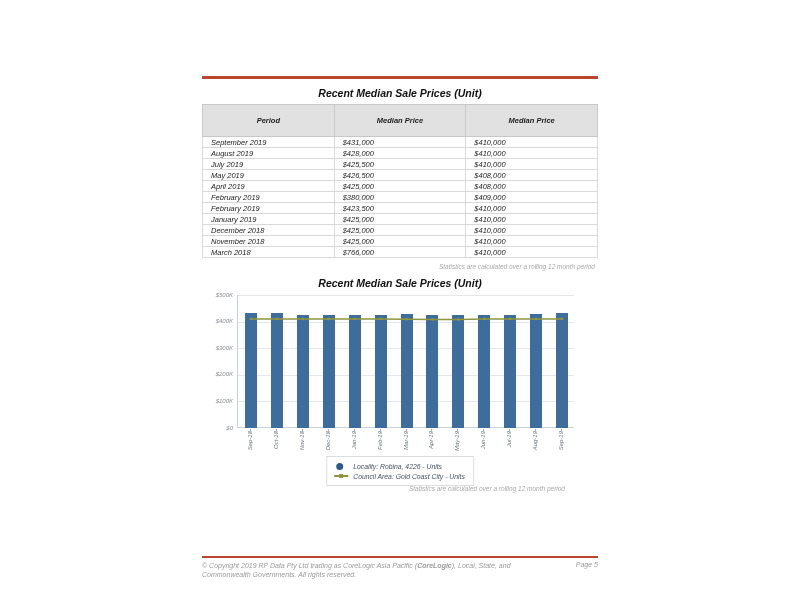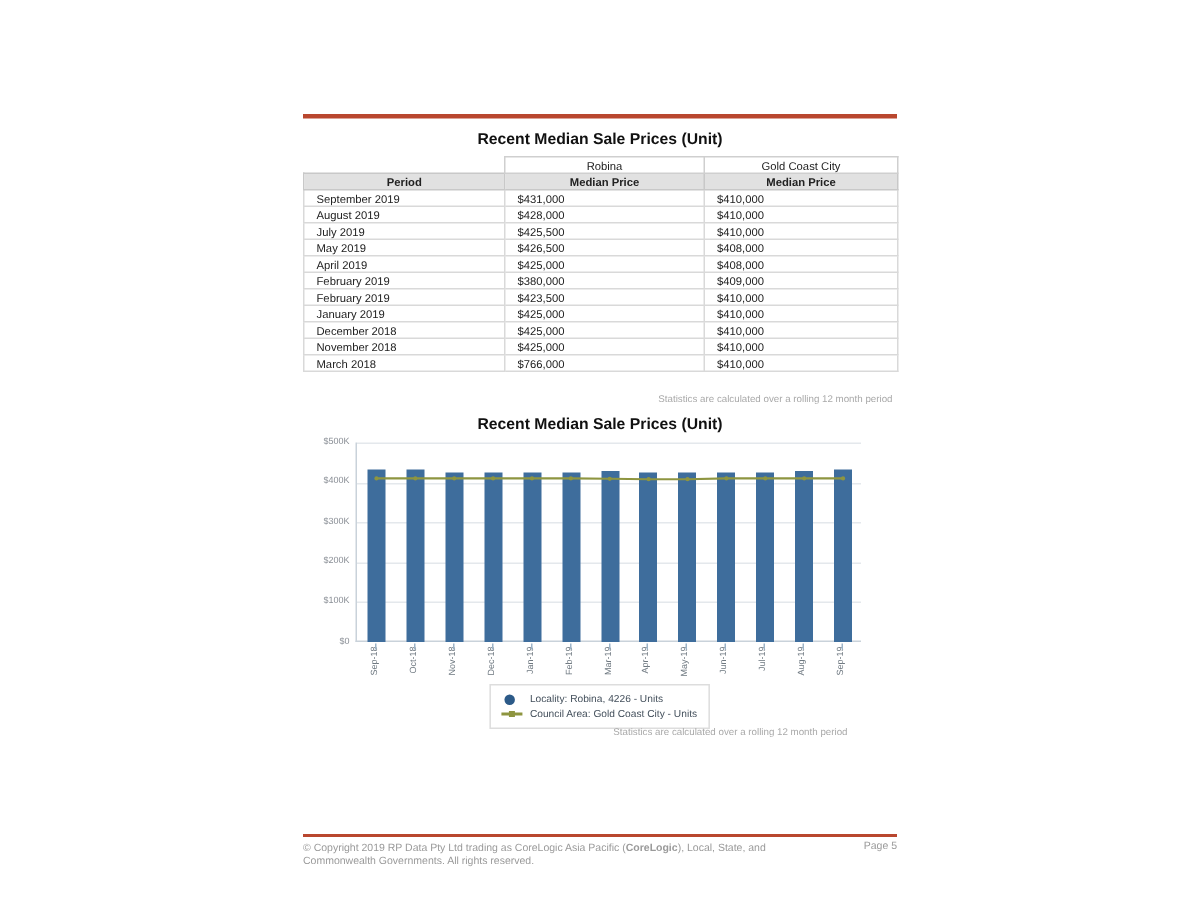--- a/index.html
+++ b/index.html
@@ -1,39 +1,39 @@
 <!DOCTYPE html>
 <html><head>
 <meta charset="utf-8">
 <style>
   * { margin: 0; padding: 0; box-sizing: border-box; }
   html, body { width: 800px; height: 600px; background: #ffffff; }
   body { font-family: "Liberation Sans", sans-serif; position: relative; overflow: hidden; }
 
-  .content { position: absolute; left: 202px; top: 0; width: 396px; height: 440px; }
+  .content { position: absolute; left: 202px; top: 0; width: 396px; height: 440px; font-style: italic; }
 
   .rule { position: absolute; left: 0; width: 396px; height: 3px; background: #b9472f; }
   .rule.top { top: 76px; }
   .rule.bottom { top: 556px; height: 2px; }
 
   .doc-title { position: absolute; left: 0; width: 396px; text-align: center;
                font-size: 10.5px; font-weight: bold; color: #111; }
   .table-title { top: 87px; }
   .chart-title { top: 277px; }
 
   table.price-table { position: absolute; top: 104px; left: 0; width: 396px;
                       border-collapse: collapse; table-layout: fixed; }
   table.price-table td, table.price-table th {
       font-size: 7.5px; height: 11px; padding: 0 0 0 8px; text-align: left;
       border: 1px solid #d9d9d9; color: #222; font-weight: normal;
       white-space: nowrap; overflow: hidden; }
   table.price-table tr.group-row td { text-align: center; padding: 0; border: 1px solid #cfcfcf; }
   table.price-table tr.group-row td.blank { border: none; background: transparent; }
   table.price-table tr.header-row td { background: #e1e1e1; font-weight: bold;
-      text-align: center; padding: 0; border: 1px solid #c8c8c8; }
+      text-align: center; padding: 11px; border: 1px solid #c8c8c8; }
 
   .footnote { position: absolute; font-size: 6.5px; color: #a9a9a9; }
   .table-footnote { top: 263px; right: 3px; }
   .chart-footnote { top: 485px; right: 33px; }
 
   .plot { position: absolute; left: 35px; top: 295px; width: 337px; height: 133px;
           border-left: 1px solid #c9d2da; border-bottom: 1px solid #c9d2da; }
   .gridline { position: absolute; left: 0; width: 100%; height: 1px; background: #e4e8ec; }
   .bar { position: absolute; background: #3e6d9c; }
   .line-svg { position: absolute; left: 0; top: 0; overflow: visible; }
@@ -60,25 +60,20 @@
 <body>
 
 <div class="content">
 
   <div class="rule top"></div>
 
   <div class="doc-title table-title">Recent Median Sale Prices (Unit)</div>
 
   <table class="price-table">
     <tbody>
-      <tr class="group-row">
-        <td class="blank" style="width:134px"></td>
-        <td style="width:133px">Robina</td>
-        <td style="width:129px">Gold Coast City</td>
-      </tr>
       <tr class="header-row">
         <td>Period</td>
         <td>Median Price</td>
         <td>Median Price</td>
       </tr>
     <tr>
           <td>September 2019</td>
           <td>$431,000</td>
           <td>$410,000</td>
         </tr>

